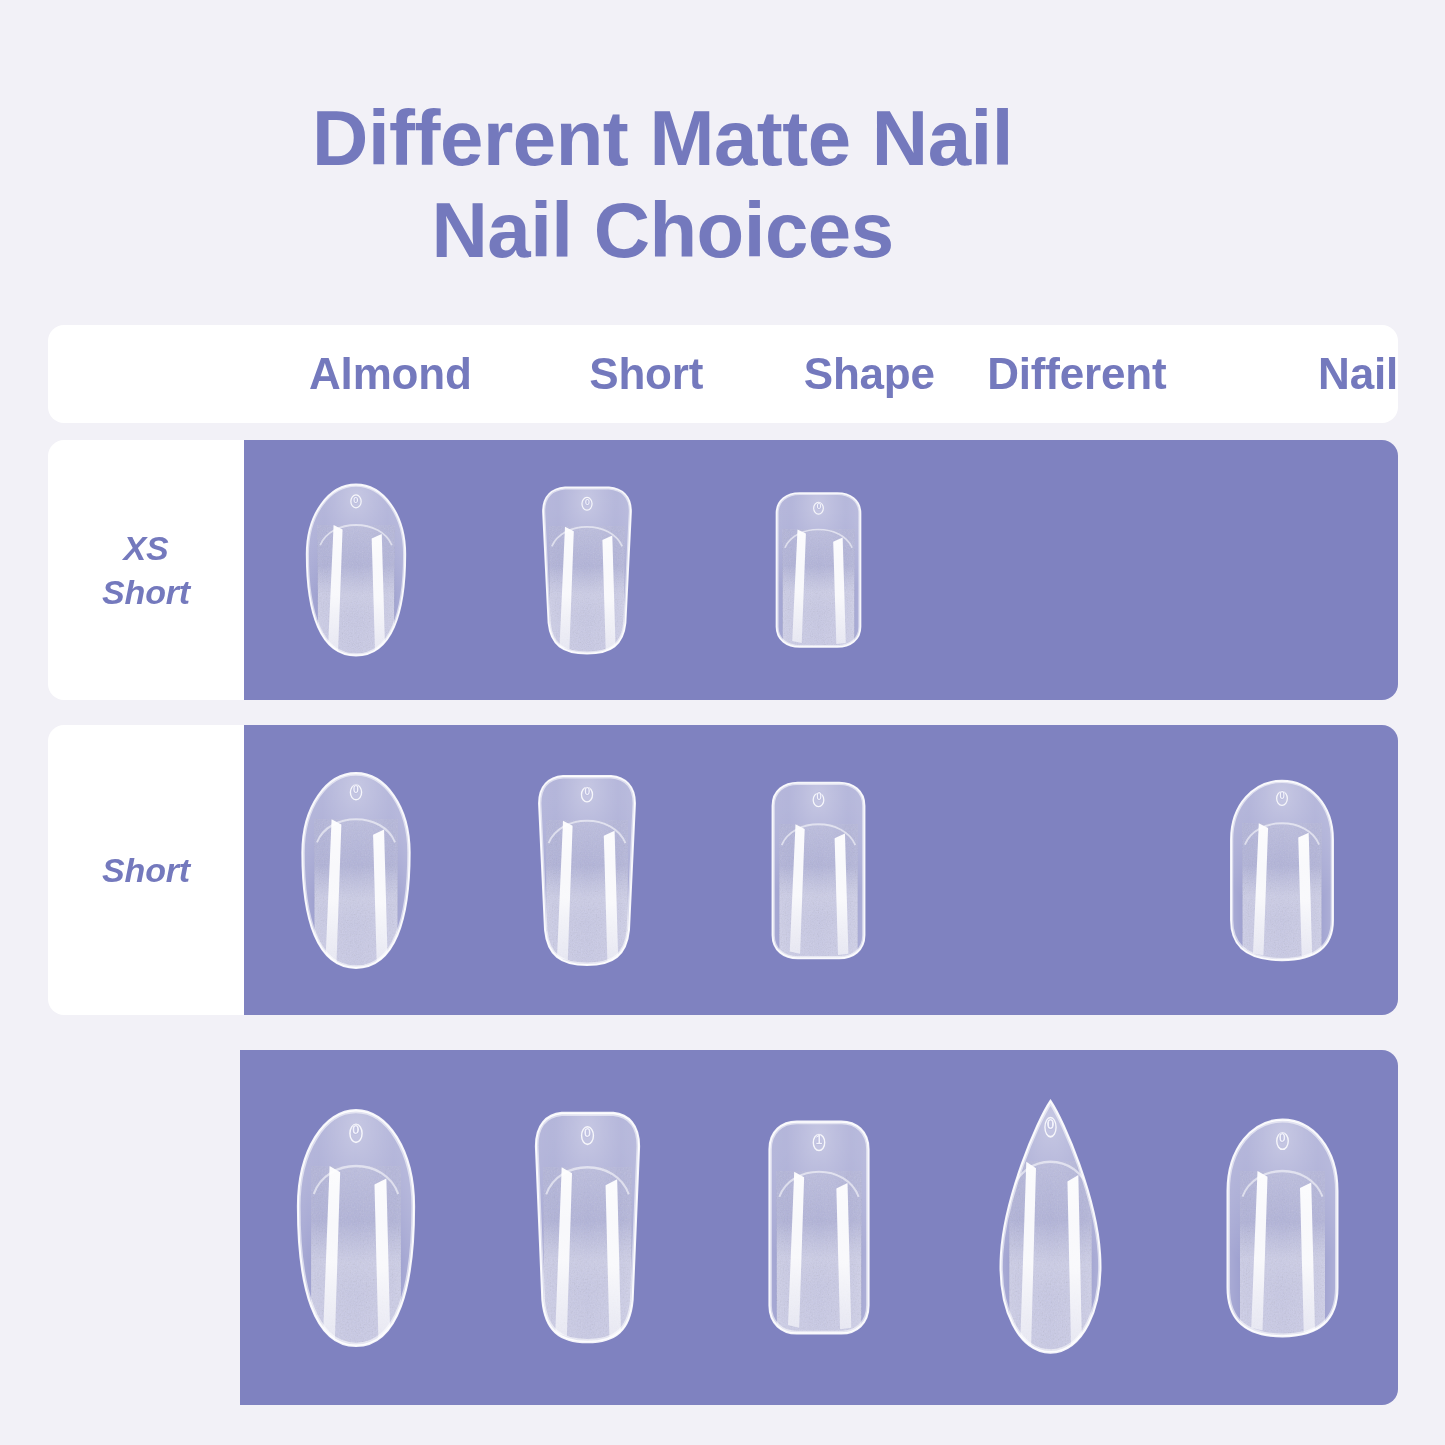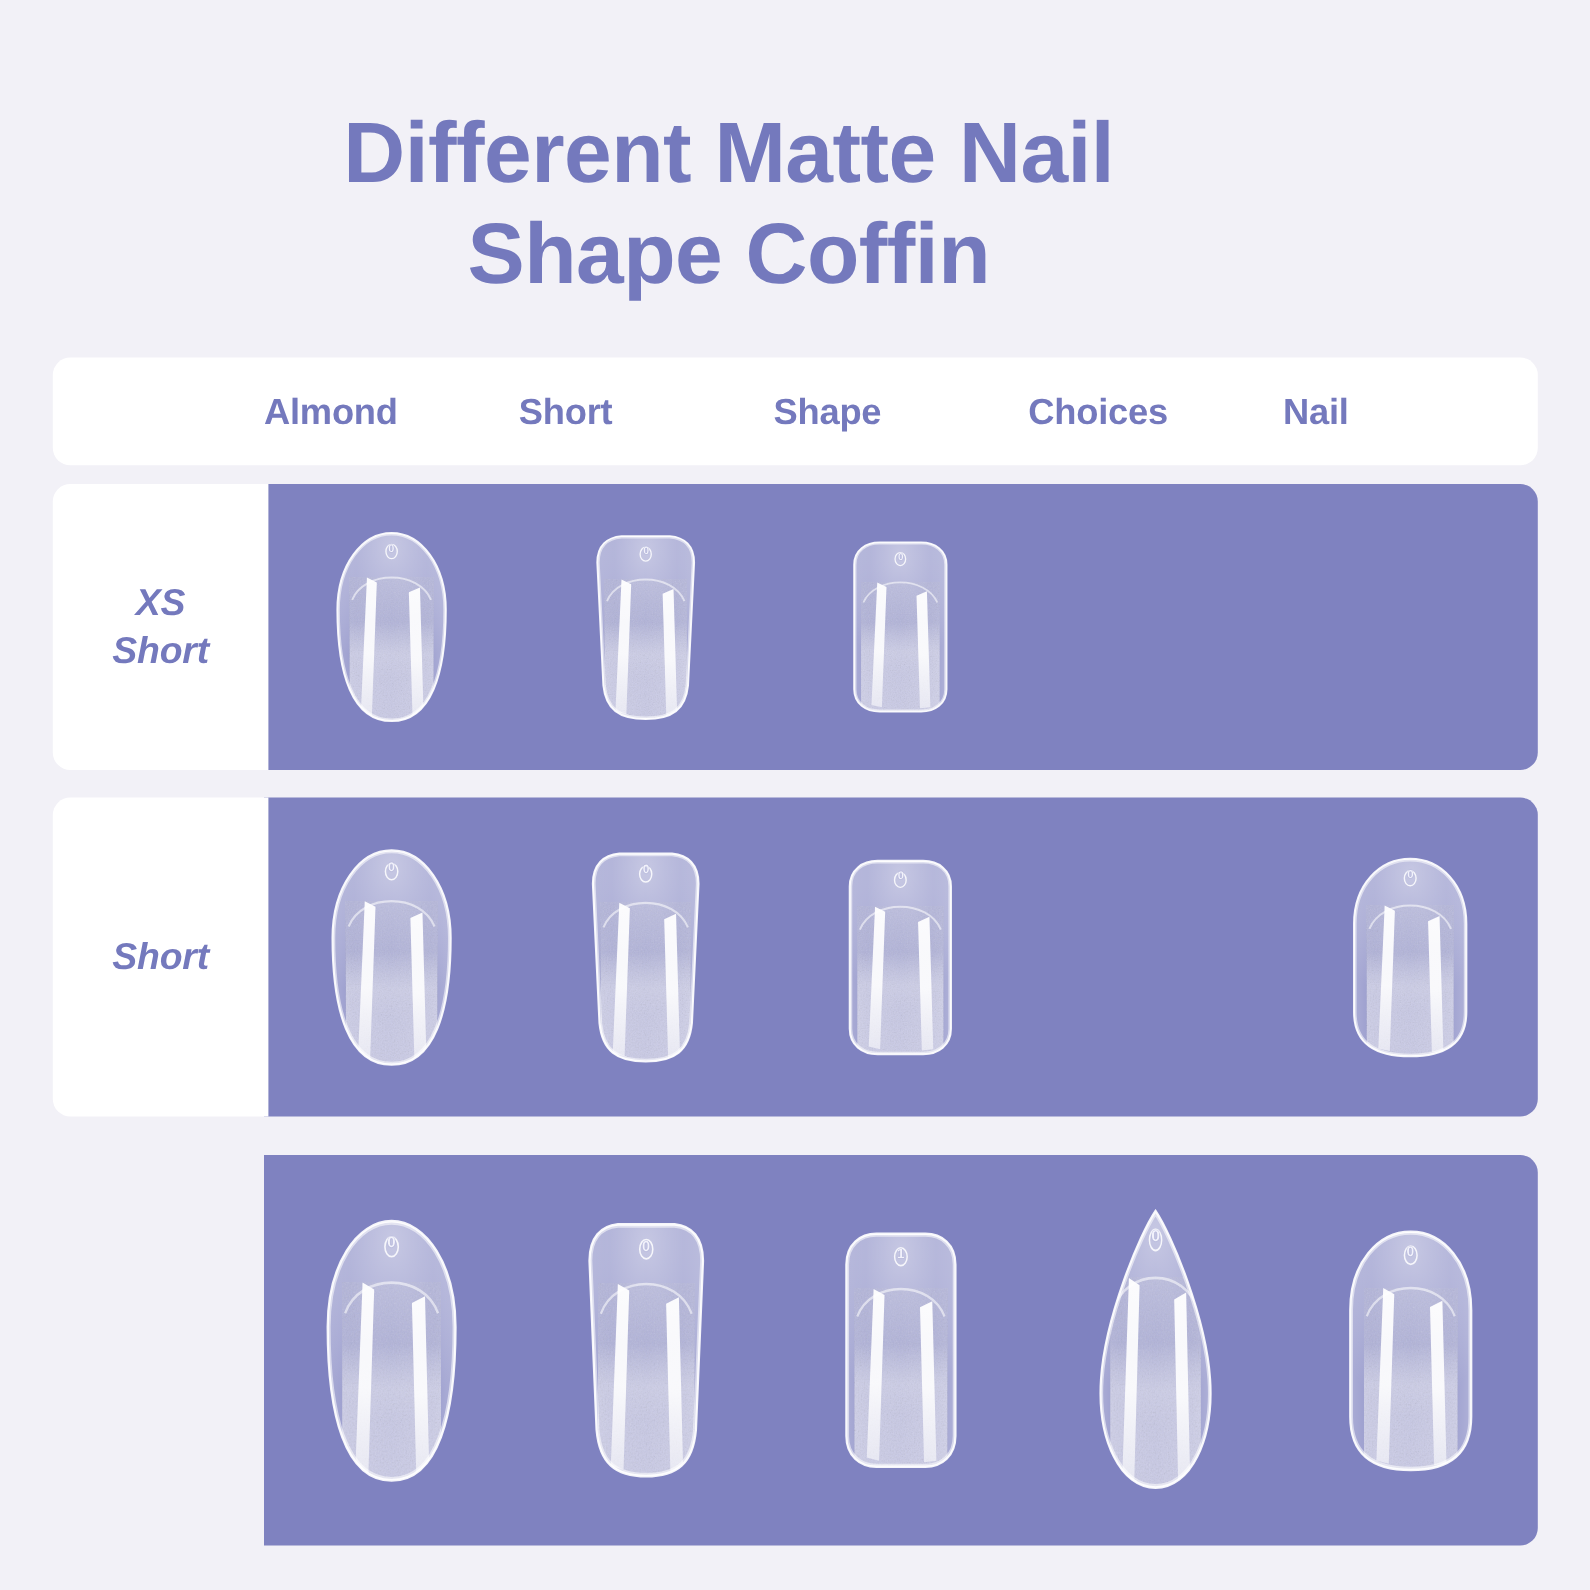--- a/index.html
+++ b/index.html
@@ -48,23 +48,23 @@
     position: absolute;
     left: 192px;      
     top: 0;
     width: 1158px;
     height: 98px;
     display: flex;
     align-items: center;
   }
   .header-col {
     flex: 1 1 0;
-    text-align: left;
+    text-align: right;
     color: #7479BD;
-    font-size: 33px;
+    font-size: 44px;
     font-weight: bold;
     letter-spacing: -0.2px;
   }
 
   
   .row {
     position: absolute;
     left: 48px;
     width: 1350px;
   }
@@ -129,29 +129,29 @@
   }
   .nail svg { display: block; overflow: visible; }
 </style>
 </head>
 <body>
 
 <div class="page">
 
   <div class="title">
     <span class="title-line">Different Matte Nail</span>
-    <span class="title-line">Shape Coffin</span>
+    <span class="title-line">Nail Choices</span>
   </div>
 
   <div class="header-card">
     <div class="header-cols">
       <div class="header-col">Almond</div>
       <div class="header-col">Short</div>
       <div class="header-col">Shape</div>
-      <div class="header-col">Choices</div>
+      <div class="header-col">Different</div>
       <div class="header-col">Nail</div>
     </div>
   </div>
 
   <div class="row row-xs">
     <div class="row-band">
       <div class="row-cells">
           <div class="cell">
             <div class="nail">
               <svg width="112" height="180" viewBox="0 0 100 160" preserveAspectRatio="none">

